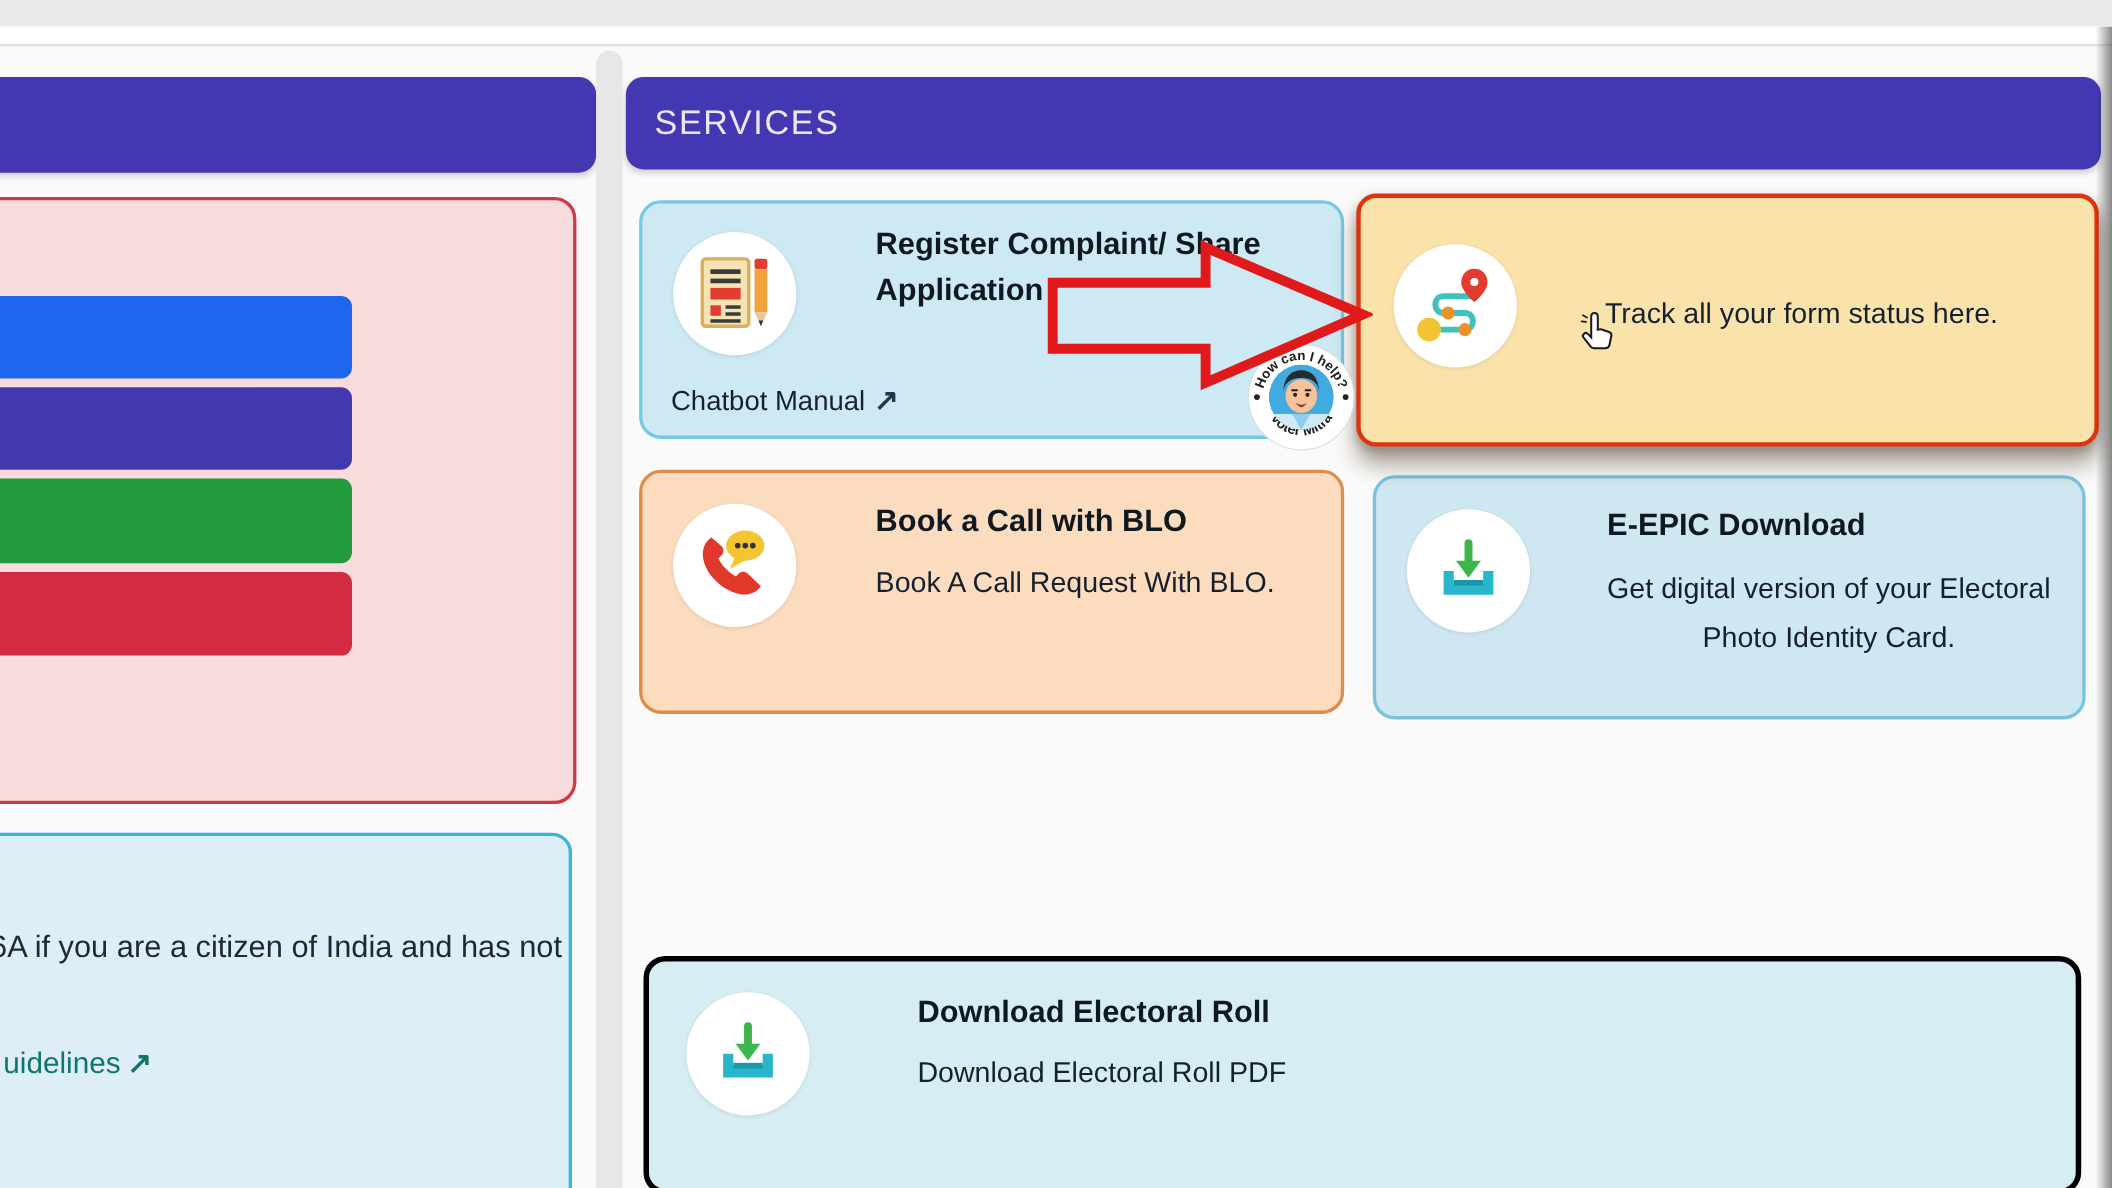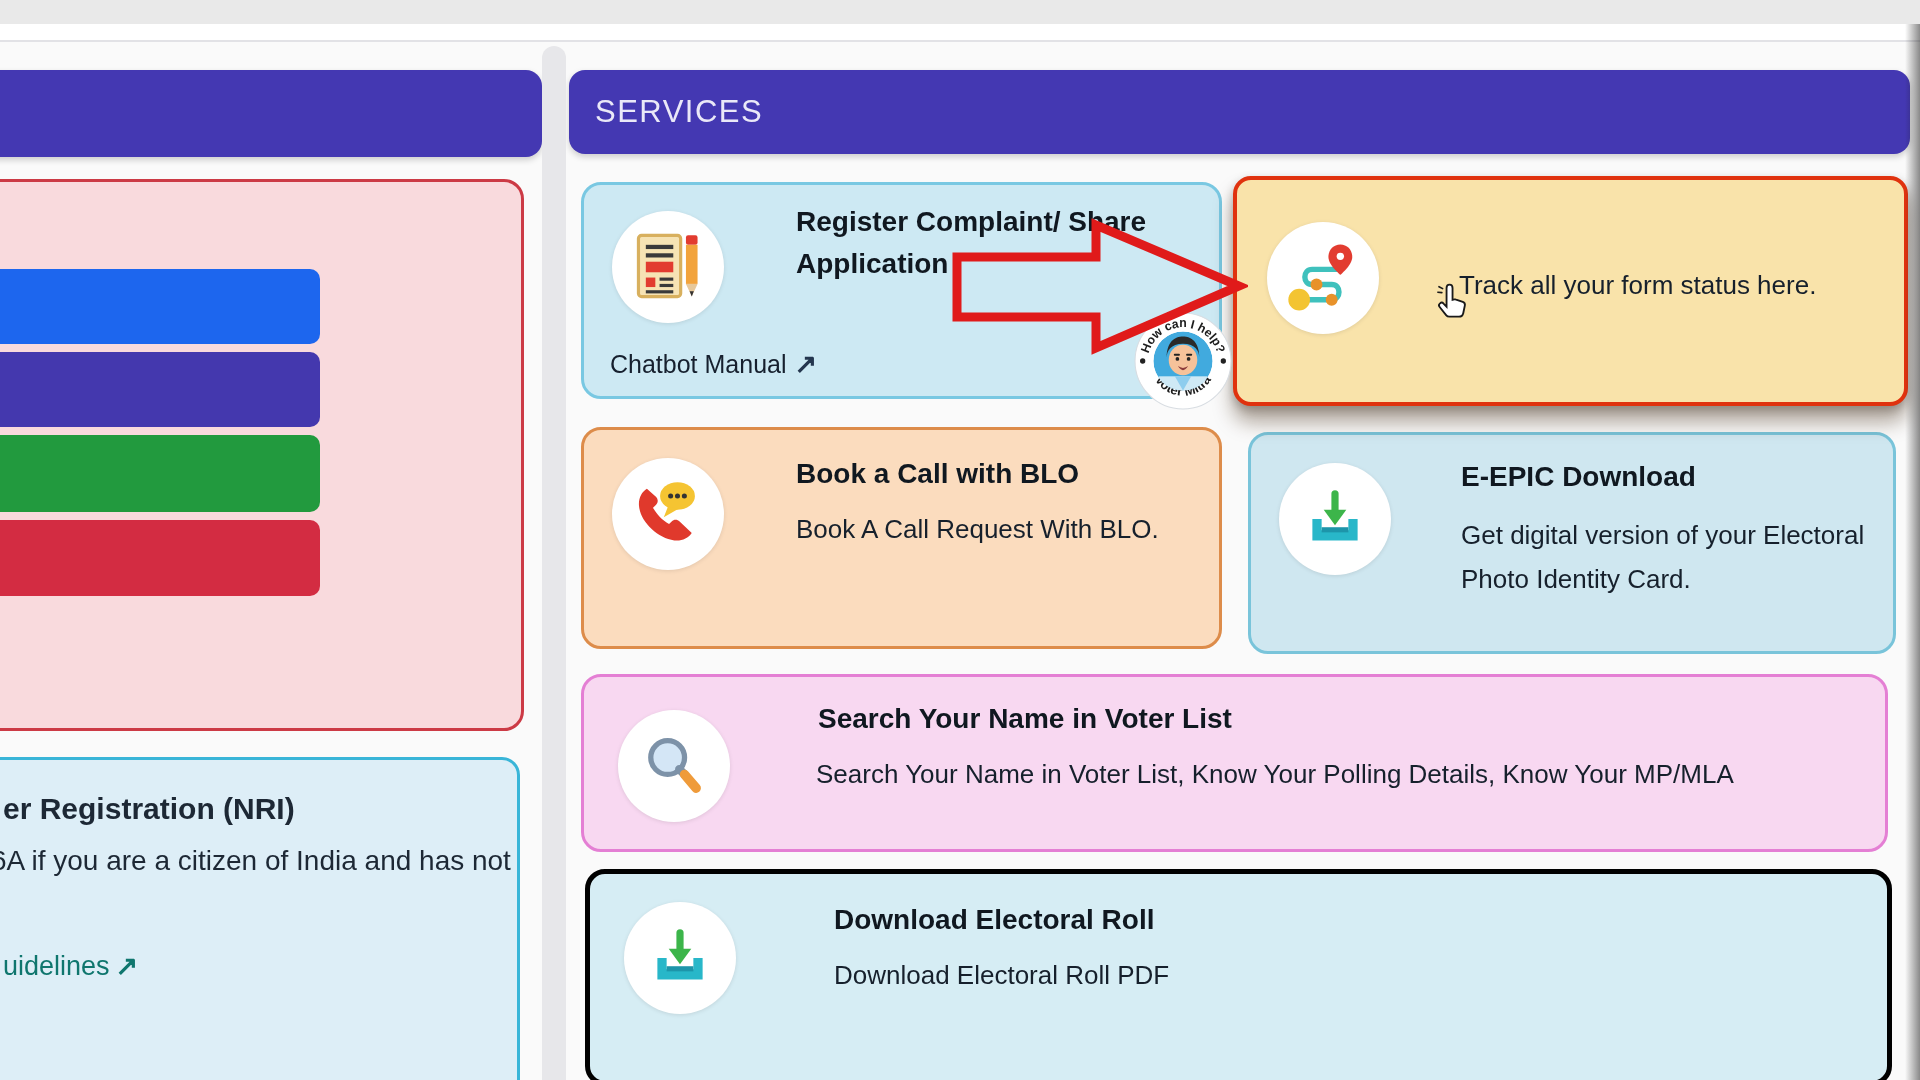--- a/index.html
+++ b/index.html
@@ -28,21 +28,21 @@
   .nri-card{position:absolute;left:-40px;top:733px;width:560px;height:420px;background:#ddeef7;border:3px solid #39b5d8;border-radius:18px;box-sizing:border-box;}
   .nri-title{position:absolute;left:40px;top:32px;font-size:30px;font-weight:700;color:#1d2835;white-space:nowrap;}
   .nri-body{position:absolute;left:28px;top:80px;font-size:28px;font-weight:500;color:#1d2835;line-height:42px;white-space:nowrap;}
   .nri-link{position:absolute;left:40px;top:190px;font-size:27px;font-weight:500;color:#0f766e;white-space:nowrap;cursor:pointer;text-align:right;}
   .nri-link .arrow{font-weight:700;margin-left:6px;}
 
   
   .card{position:absolute;border-radius:20px;box-sizing:border-box;cursor:pointer;}
   .circle{position:absolute;width:112px;height:112px;border-radius:50%;background:#ffffff;display:flex;align-items:center;justify-content:center;box-shadow:0 1px 4px rgba(0,0,0,0.10);}
   .ctitle{position:absolute;font-size:28px;font-weight:700;color:#101820;white-space:nowrap;}
-  .csub{position:absolute;font-size:26px;font-weight:500;color:#16202c;white-space:nowrap;}
+  .csub{position:absolute;font-size:26px;font-weight:500;color:#16202c;white-space:nowrap;text-align:center;}
 
   .card-register{left:581px;top:158px;width:641px;height:217px;background:#cde9f3;border:3px solid #79c8e2;}
   .card-register .circle{left:28px;top:26px;}
   .card-register .ctitle{left:212px;top:16px;line-height:42px;}
   .chatbot-link{position:absolute;left:26px;bottom:16px;font-size:25px;font-weight:500;color:#16202e;cursor:pointer;white-space:nowrap;}
   .chatbot-link .arrow{font-weight:700;margin-left:8px;color:#24364e;font-size:27px;}
 
   .card-track{left:1233px;top:152px;width:675px;height:230px;background:#f9e3aa;border:4px solid #e0320e;border-radius:18px;
     box-shadow:0 16px 20px rgba(60,35,10,0.40),0 4px 10px rgba(0,0,0,0.22);z-index:4;}
   .card-track .circle{left:30px;top:42px;}
@@ -90,21 +90,20 @@
 
   <div class="scroll-strip"></div>
 
   <div class="pink-panel"></div>
   <div class="bar bar0" style="background: rgb(29, 102, 238);"></div>
   <div class="bar bar1" style="background: rgb(68, 56, 174);"></div>
   <div class="bar bar2" style="background: rgb(34, 154, 62);"></div>
   <div class="bar bar3" style="background: rgb(211, 44, 66);"></div>
 
   <div class="nri-card">
-    <div class="nri-title">er Registration (NRI)</div>
     <div class="nri-body">
       <span>6A if you are a citizen of India and has not</span><br>
     </div>
     <div class="nri-link">
       <span>uidelines</span><span class="arrow">↗</span>
     </div>
   </div>
 
   <div class="card card-register">
     <div class="circle">
@@ -170,31 +169,20 @@
         <rect x="23" y="44" width="26" height="5" fill="#1d95aa"></rect>
       </svg>
     </div>
     <div class="ctitle">E-EPIC Download</div>
     <div class="csub">
       <span>Get digital version of your Electoral</span><br>
       <span>Photo Identity Card.</span>
     </div>
   </div>
 
-  <div class="card card-search">
-    <div class="circle">
-      <svg width="76" height="76" viewBox="0 0 72 72">
-        <circle cx="30" cy="28" r="16" fill="#d4e6f6" stroke="#7d92a8" stroke-width="5"></circle>
-        <line x1="41" y1="39" x2="46" y2="44" stroke="#7d92a8" stroke-width="8" stroke-linecap="round"></line>
-        <line x1="46" y1="44" x2="57" y2="57" stroke="#ef9b3a" stroke-width="9" stroke-linecap="round"></line>
-      </svg>
-    </div>
-    <div class="ctitle">Search Your Name in Voter List</div>
-    <div class="csub">Search Your Name in Voter List, Know Your Polling Details, Know Your MP/MLA</div>
-  </div>
 
   <div class="card card-roll">
     <div class="circle">
       <svg width="74" height="74" viewBox="0 0 72 72">
         <rect x="32.5" y="8" width="7" height="22" rx="3.5" fill="#3cb54a"></rect>
         <polygon points="25,27 47,27 36,42" fill="#3cb54a"></polygon>
         <path d="M14 36 h9 v11 h26 v-11 h9 v21 h-44 z" fill="#28b7c9"></path>
         <rect x="23" y="44" width="26" height="5" fill="#1d95aa"></rect>
       </svg>
     </div>

